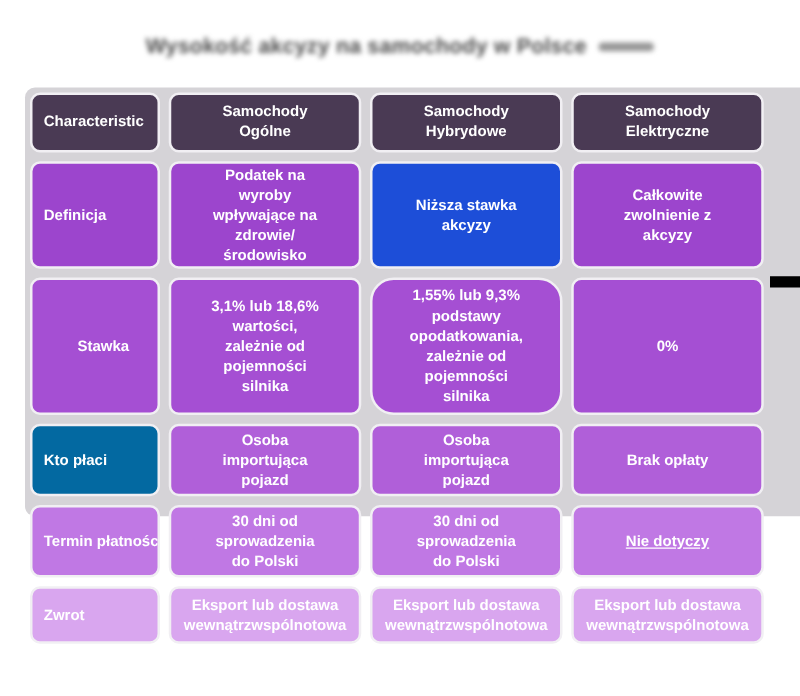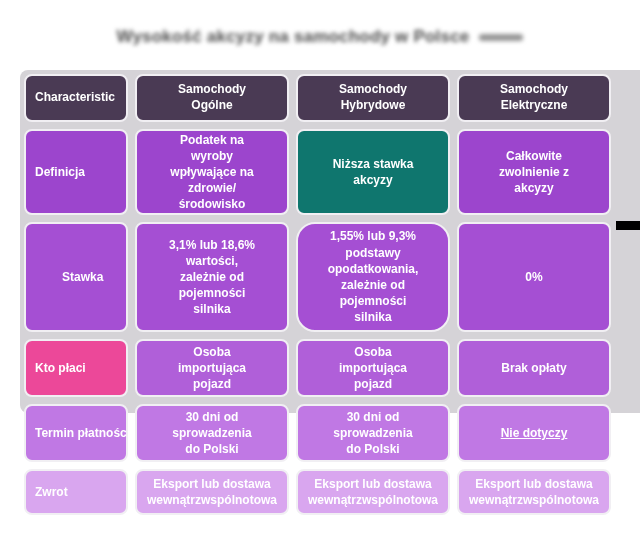--- a/index.html
+++ b/index.html
@@ -84,41 +84,41 @@
 Hybrydowe</div>
     <div class="cell hcell" style="background: rgb(74, 58, 84);">Samochody
 Elektryczne</div>
 
     <div class="cell label" style="background: rgb(156, 69, 205);">Definicja</div>
     <div class="cell" style="background: rgb(156, 69, 205);">Podatek na
 wyroby
 wpływające na
 zdrowie/
 środowisko</div>
-    <div class="cell" style="background: #0f766e;">Niższa stawka
+    <div class="cell" style="background: #1d4ed8;">Niższa stawka
 akcyzy</div>
     <div class="cell" style="background: rgb(156, 69, 205);">Całkowite
 zwolnienie z
 akcyzy</div>
 
     <div class="cell label" style="background: rgb(165, 79, 211); padding-left: 36px;">Stawka</div>
     <div class="cell" style="background: rgb(165, 79, 211);">3,1% lub 18,6%
 wartości,
 zależnie od
 pojemności
 silnika</div>
     <div class="cell" style="background: rgb(165, 79, 211); border-radius: 19px;">1,55% lub 9,3%
 podstawy
 opodatkowania,
 zależnie od
 pojemności
 silnika</div>
     <div class="cell" style="background: rgb(165, 79, 211);">0%</div>
 
-    <div class="cell label" style="background: #ec4899;">Kto płaci</div>
+    <div class="cell label" style="background: #0369a1;">Kto płaci</div>
     <div class="cell" style="background: rgb(176, 95, 217);">Osoba
 importująca
 pojazd</div>
     <div class="cell" style="background: rgb(176, 95, 217);">Osoba
 importująca
 pojazd</div>
     <div class="cell" style="background: rgb(176, 95, 217);">Brak opłaty</div>
 
     <div class="cell label" style="background: rgb(192, 120, 228);">Termin płatności</div>
     <div class="cell" style="background: rgb(192, 120, 228);">30 dni od

